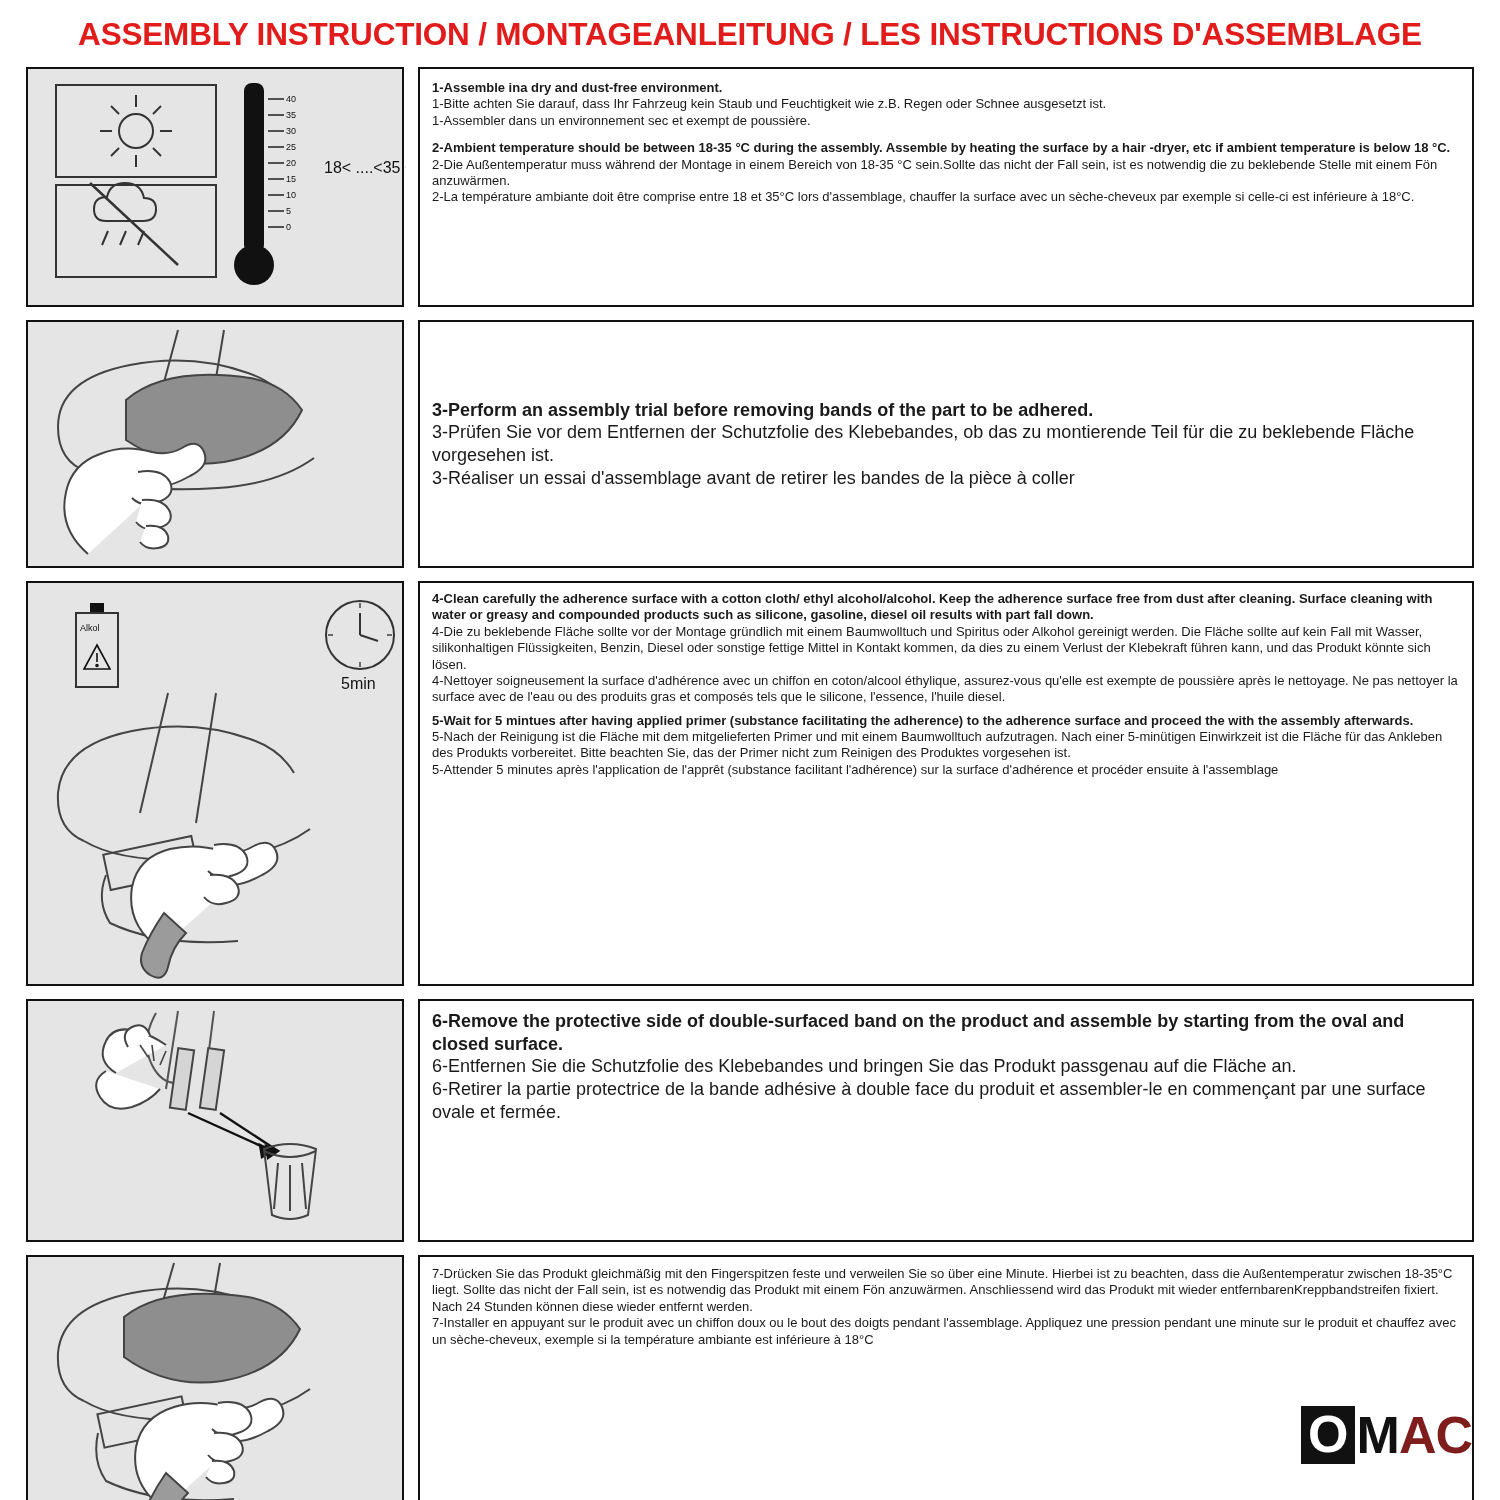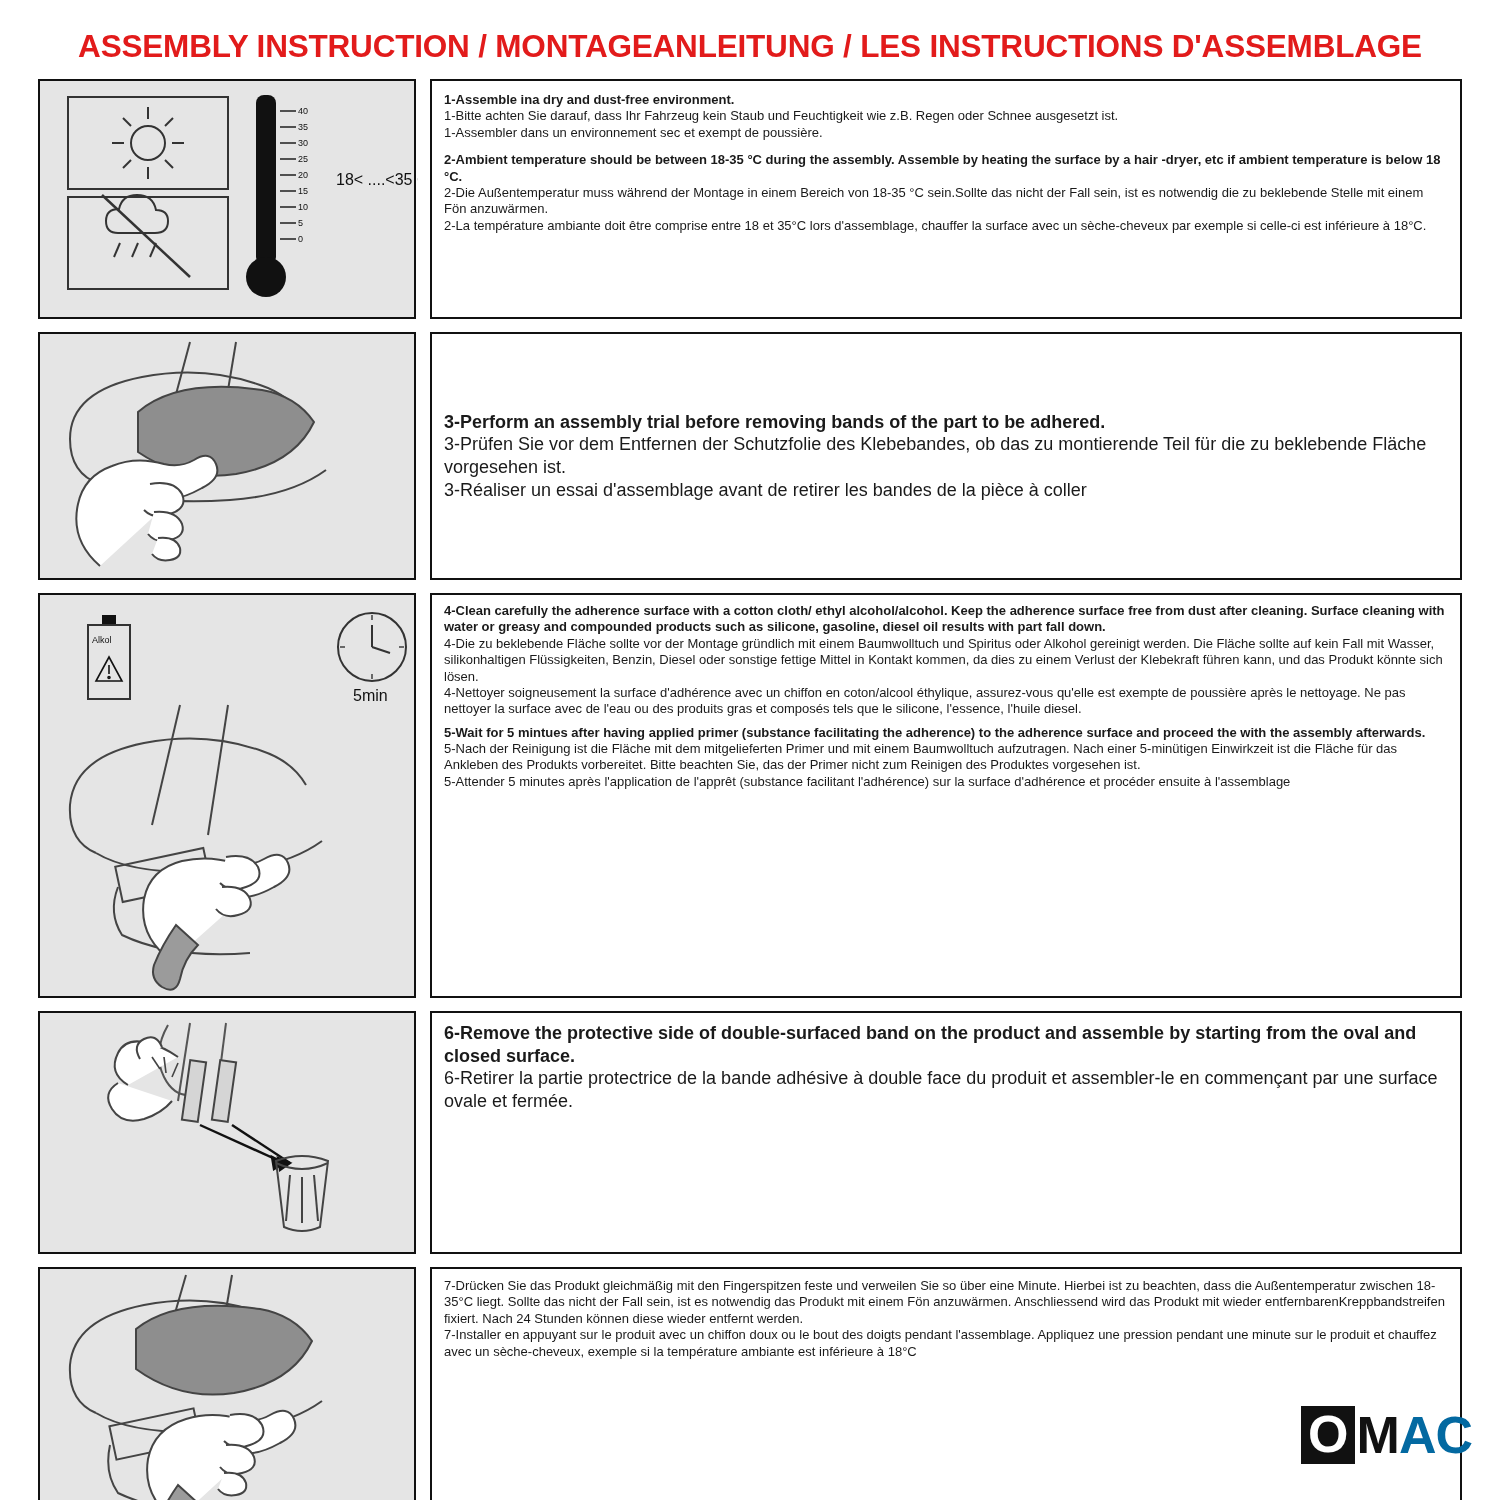--- a/index.html
+++ b/index.html
@@ -11,21 +11,21 @@
     width: 1500px;
     height: 1500px;
     font-family: "Liberation Sans", sans-serif;
     color: #1a1a1a;
     position: relative;
     overflow: hidden;
   }
   .page {
     width: 1500px;
     height: 1472px;
-    padding: 12px;
+    padding: 0;
     box-sizing: border-box;
     position: relative;
   }
   .title {
     color: #e21b1b;
     font-size: 31.5px;
     font-weight: bold;
     text-align: center;
     letter-spacing: -0.2px;
     padding: 16px 8px 14px 8px;
@@ -94,21 +94,21 @@
     letter-spacing: -1px;
     line-height: 1;
   }
   .logo .o {
     background: #111;
     color: #fff;
     padding: 2px 7px 4px 7px;
     margin-right: 2px;
   }
   .logo .m { color: #111; }
-  .logo .ac { color: #0369a1; }
+  .logo .ac { color: #7f1d1d; }
 
   svg { display: block; }
 </style>
 </head>
 <body>
 
 <div class="page">
 
   <div class="title">ASSEMBLY INSTRUCTION / MONTAGEANLEITUNG / LES INSTRUCTIONS D'ASSEMBLAGE</div>
 
@@ -292,20 +292,21 @@
           </g>
           <g stroke="#444" stroke-width="1.6" fill="none">
             <line x1="120" y1="56" x2="112" y2="44"></line>
             <line x1="126" y1="60" x2="124" y2="44"></line>
             <line x1="132" y1="64" x2="138" y2="50"></line>
           </g>
         </svg>
       </div>
       <div class="txt-cell" style="display:flex;flex-direction:column;">
         <p class="s3 b">6-Remove the protective side of double-surfaced band on the product and assemble by starting from the oval and closed surface.</p>
+        <p class="s3">6-Entfernen Sie die Schutzfolie des Klebebandes und bringen Sie das Produkt passgenau auf die Fläche an.</p>
         <p class="s3">6-Retirer la partie protectrice de la bande adhésive à double face du produit et assembler-le en commençant par une surface ovale et fermée.</p>
       </div>
     </div>
 
     <div class="row r5">
       <div class="img-cell">
         <svg viewBox="0 0 378 268" width="378" height="268">
           <g fill="none" stroke="#444" stroke-width="2">
             <path d="M146 6 L116 110"></path>
             <path d="M192 6 L172 122"></path>

